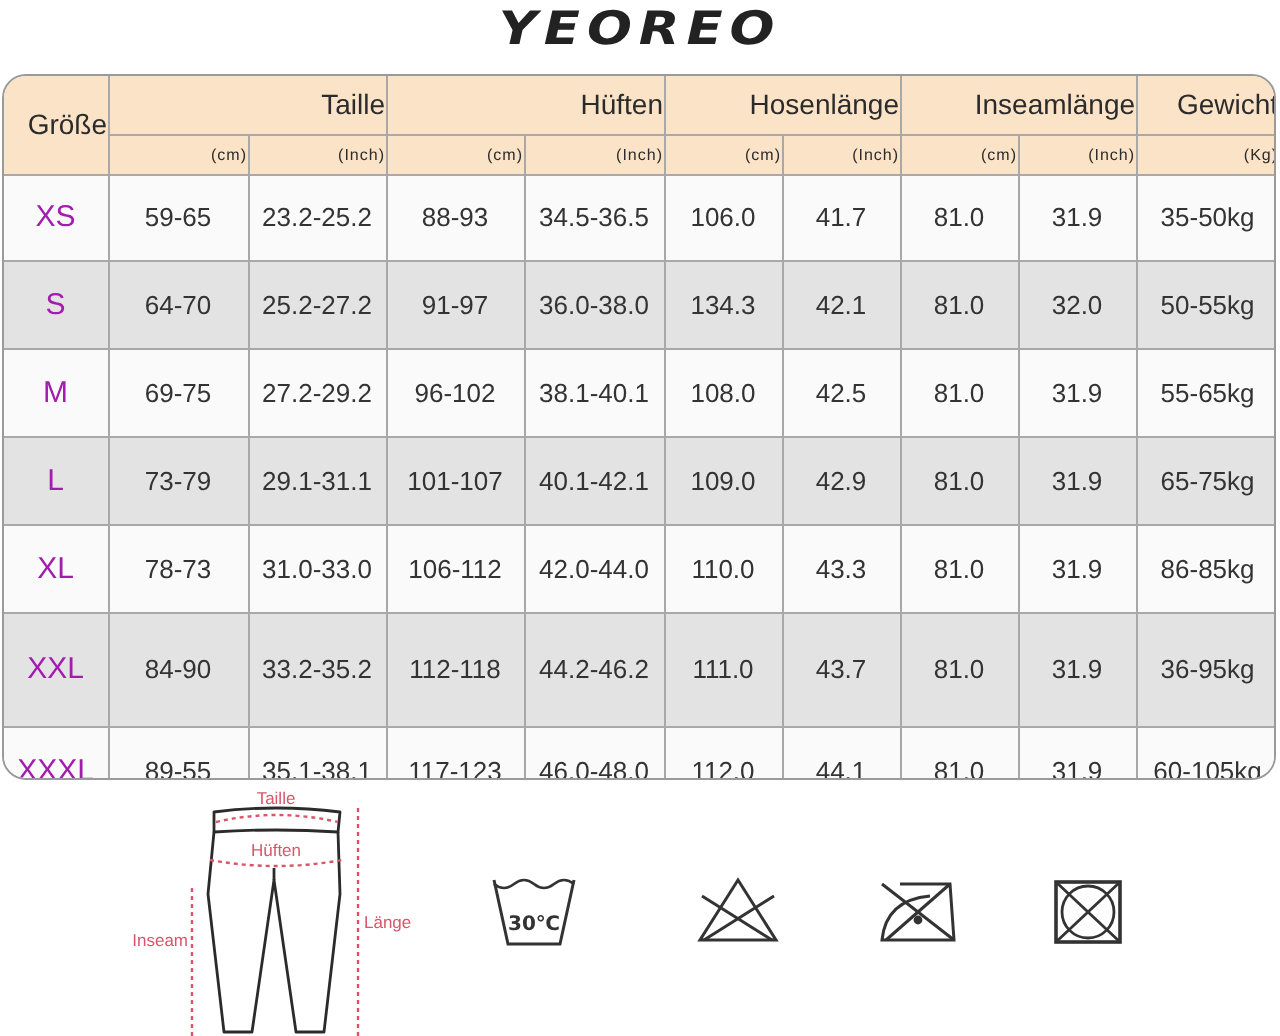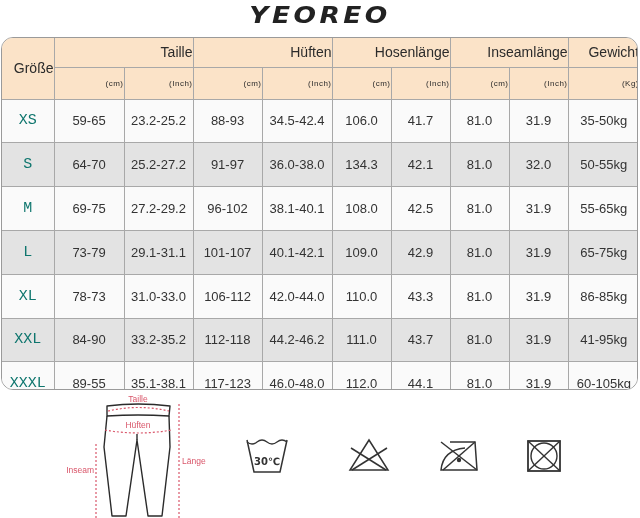--- a/index.html
+++ b/index.html
@@ -21,24 +21,24 @@
   }
   table { border-collapse: collapse; width: 637px; table-layout: fixed; }
   th, td {
     border-right: 1px solid #a8a8a8; border-bottom: 1px solid #a8a8a8;
     text-align: center; vertical-align: middle;
   }
   th:last-child, td:last-child { border-right: none; }
   tr:last-child td { border-bottom: none; }
   thead th { background: #fbe3c8; color: #2b2b2b; font-weight: normal; text-align: right; }
   .h-main { height: 29px; font-size: 14px; }
-  .h-unit { height: 32px; font-size: 8px; color: #6b6b6b; letter-spacing: 0.5px; border-top: 1px solid #d9bfa3; }
+  .h-unit { height: 20px; font-size: 8px; color: #6b6b6b; letter-spacing: 0.5px; border-top: 1px solid #d9bfa3; }
   .h-size { font-size: 14px; }
   td { font-size: 13px; color: #333; }
-  td.size { font-size: 15px; color: #0f766e; font-family: Liberation Mono, monospace; }
+  td.size { font-size: 15px; color: #a21caf; }
   tbody tr.odd td { background: #fafafa; }
   tbody tr.even td { background: #e3e3e3; }
 
   .diagram { position: absolute; left: 60px; top: 392px; width: 160px; height: 126px; }
   .care { position: absolute; top: 436px; }
 </style>
 </head>
 <body>
 
 <div class="brand">YEOREO</div>
@@ -77,21 +77,21 @@
         <th>(Inch)</th>
         <th>(Kg)</th>
       </tr>
     </thead>
     <tbody id="tbody">
         <tr class="odd" style="height: 43px;">
           <td class="size">XS</td>
           <td>59-65</td>
           <td>23.2-25.2</td>
           <td>88-93</td>
-          <td>34.5-42.4</td>
+          <td>34.5-36.5</td>
           <td>106.0</td>
           <td>41.7</td>
           <td>81.0</td>
           <td>31.9</td>
           <td>35-50kg</td>
         </tr>
         <tr class="even" style="height: 44px;">
           <td class="size">S</td>
           <td>64-70</td>
           <td>25.2-27.2</td>
@@ -132,31 +132,31 @@
           <td>78-73</td>
           <td>31.0-33.0</td>
           <td>106-112</td>
           <td>42.0-44.0</td>
           <td>110.0</td>
           <td>43.3</td>
           <td>81.0</td>
           <td>31.9</td>
           <td>86-85kg</td>
         </tr>
-        <tr class="even" style="height: 43px;">
+        <tr class="even" style="height: 57px;">
           <td class="size">XXL</td>
           <td>84-90</td>
           <td>33.2-35.2</td>
           <td>112-118</td>
           <td>44.2-46.2</td>
           <td>111.0</td>
           <td>43.7</td>
           <td>81.0</td>
           <td>31.9</td>
-          <td>41-95kg</td>
+          <td>36-95kg</td>
         </tr>
         <tr class="odd" style="height: 45px; margin-left: 32px;">
           <td class="size">XXXL</td>
           <td>89-55</td>
           <td>35.1-38.1</td>
           <td>117-123</td>
           <td>46.0-48.0</td>
           <td>112.0</td>
           <td>44.1</td>
           <td>81.0</td>

